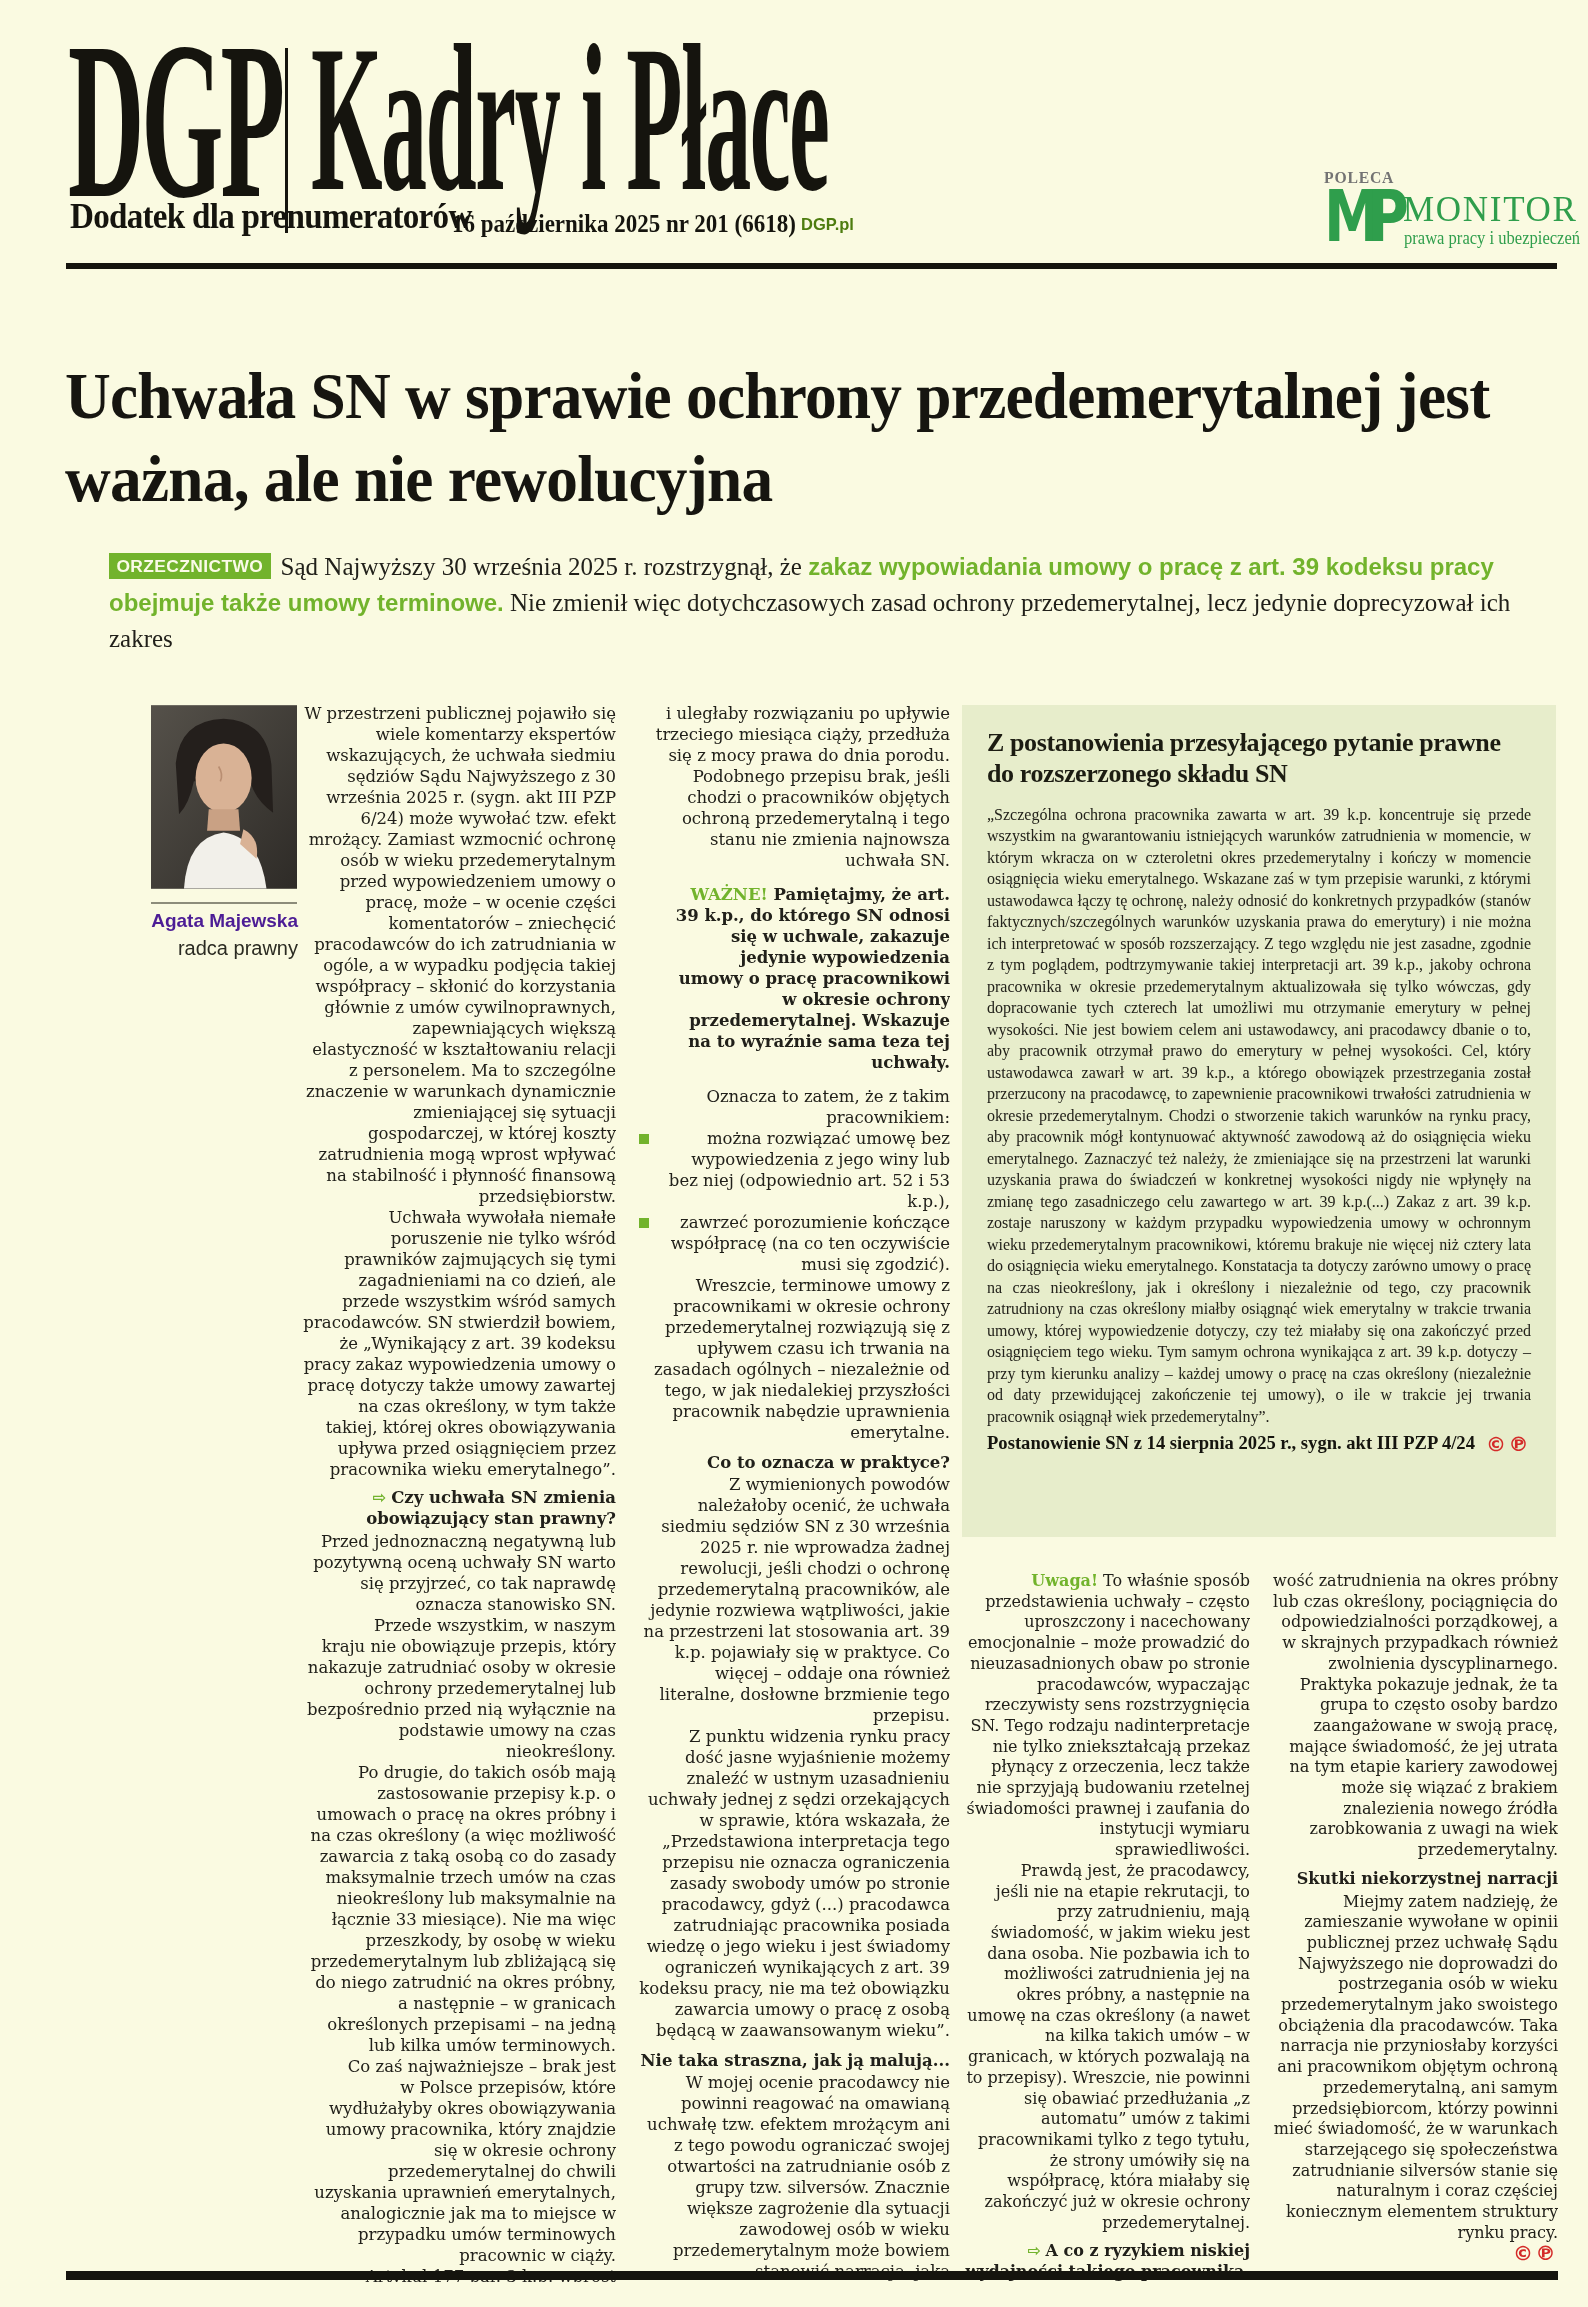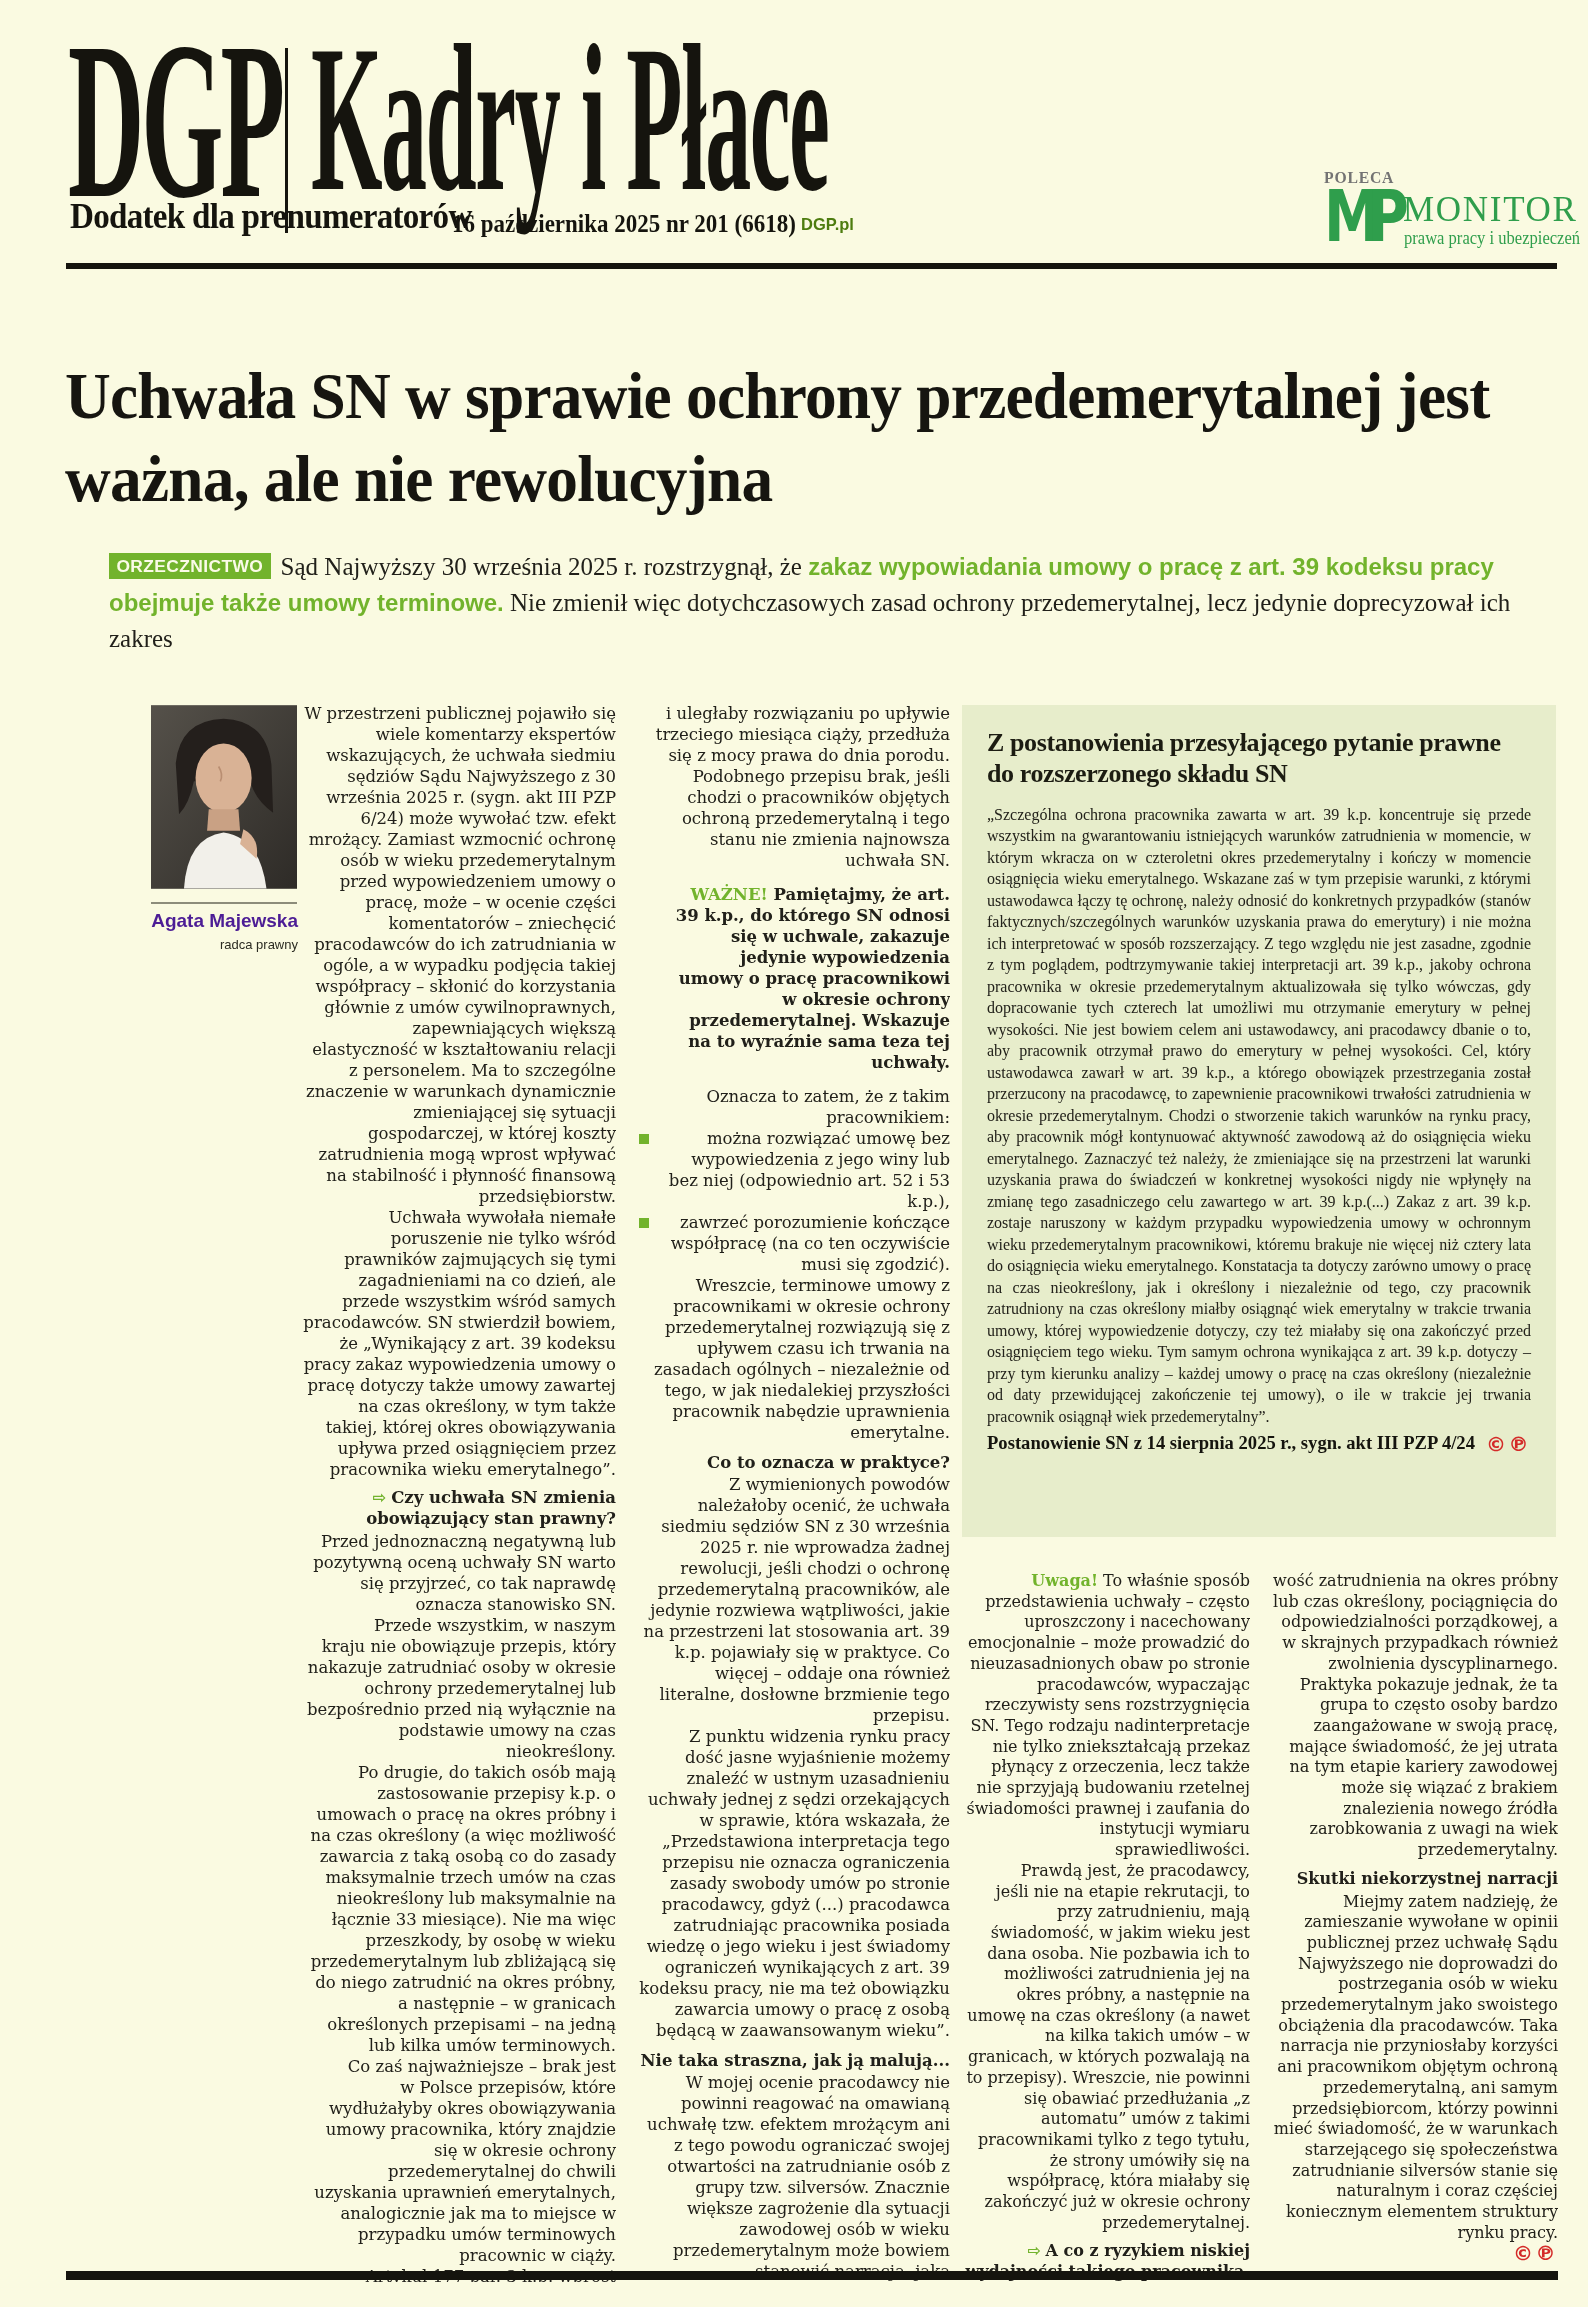--- a/index.html
+++ b/index.html
@@ -42,21 +42,21 @@
         font-weight:bold;font-size:17.4px;line-height:17.4px;padding:5px 7.4px 4.1px;letter-spacing:0.4px;
         vertical-align:3.3px;margin-right:10px;}
   .lead-green{font-family:"Liberation Sans",sans-serif;font-weight:bold;color:#72b32c;font-size:24px;}
 
   
   .photo{position:absolute;left:151px;top:705px;width:146px;height:184px;}
   .author-rule{position:absolute;left:151px;top:902px;width:146px;height:1.7px;background:#8c8c7a;}
   .author-name{position:absolute;left:99px;top:910px;width:199px;text-align:right;
         font-family:"Liberation Sans",sans-serif;font-weight:bold;font-size:19px;color:#4c1d95;}
   .author-role{position:absolute;left:99px;top:937px;width:199px;text-align:right;
-        font-family:"Liberation Sans",sans-serif;font-size:13px;color:#2b2b22;}
+        font-family:"Liberation Sans",sans-serif;font-size:20px;color:#2b2b22;}
 
   
   .col{position:absolute;text-align:justify;font-size:16.5px;line-height:21px;overflow:hidden;}
   .col p{margin:0;text-align:right;}
   .col .ind{text-indent:26.5px;}
   .col1{left:302px;top:703px;width:314px;height:1579px;}
   .col2{left:637px;top:703px;width:313px;height:1579px;}
   .col3{left:962px;top:1571px;width:288px;height:712px;font-size:16px;line-height:20.7px;}
   .col4{left:1272px;top:1571px;width:286px;height:712px;font-size:16px;line-height:20.7px;}
   .q-head{font-weight:bold;margin:7.4px 0 1.7px !important;text-align:left;}

